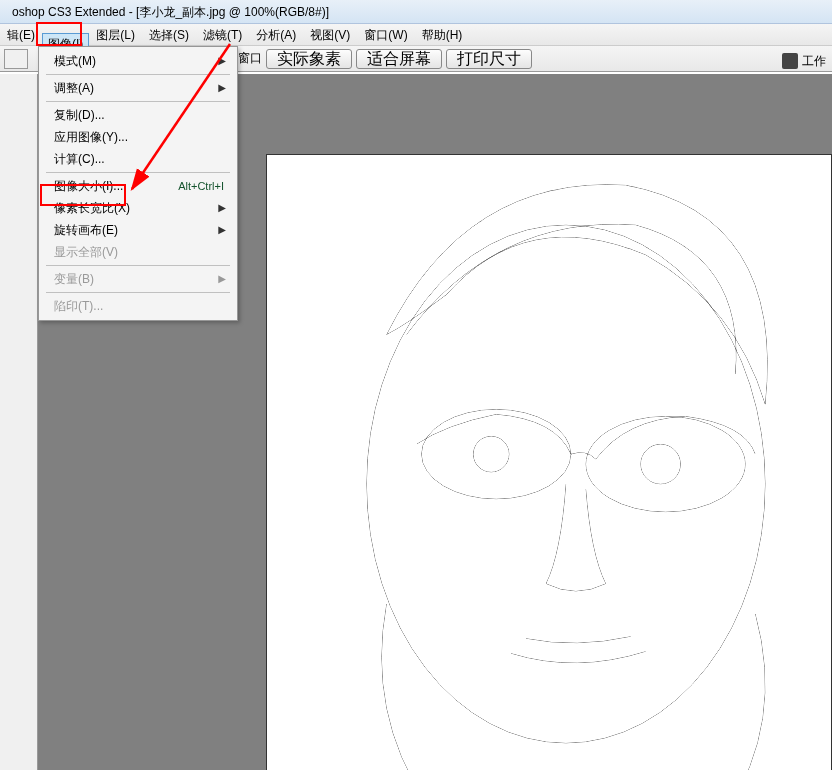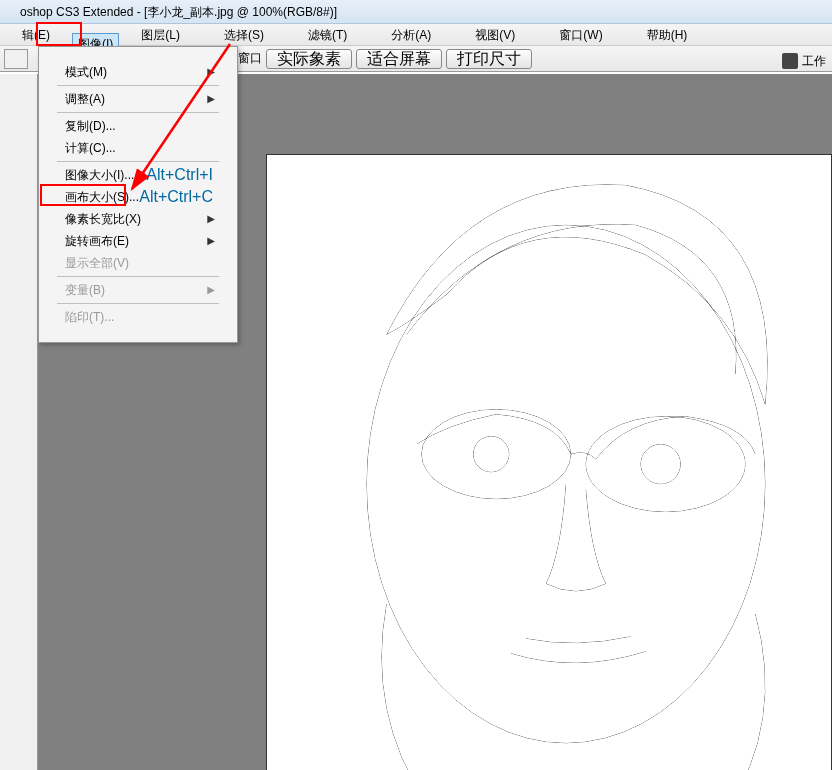--- a/index.html
+++ b/index.html
@@ -1,34 +1,34 @@
 <!DOCTYPE html>
 <html><head>
   <meta charset="utf-8">
   <style>
     * { box-sizing: border-box; margin: 0; padding: 0; }
     body { font-family: "Microsoft YaHei", "SimSun", sans-serif; font-size: 12px; background: #fff; width: 832px; height: 770px; overflow: hidden; position: relative; }
-    .title-bar { background: linear-gradient(to bottom, #e8f0f8, #d4e4f4); height: 24px; line-height: 24px; padding-left: 20px; color: #000; border-bottom: 1px solid #b0c4de; }
+    .title-bar { background: linear-gradient(to bottom, #e8f0f8, #d4e4f4); height: 24px; line-height: 24px; padding-left: 12px; color: #000; border-bottom: 1px solid #b0c4de; }
     .menu-bar { background: linear-gradient(to bottom, #f5f5f5, #e8e8e8); height: 22px; display: flex; align-items: center; border-bottom: 1px solid #ccc; padding-left: 0; }
-    .menu-item { padding: 0 22px; height: 22px; line-height: 22px; cursor: default; position: relative; }
+    .menu-item { padding: 0 7px; height: 22px; line-height: 22px; cursor: default; position: relative; }
     .menu-item.active { background: #cde6f7; border: 1px solid #5a9bd4; padding: 0 5px; height: 20px; line-height: 20px; margin-top: 16px; }
     .toolbar { background: linear-gradient(to bottom, #f5f5f5, #e8e8e8); height: 26px; display: flex; align-items: center; padding-left: 4px; gap: 4px; border-bottom: 1px solid #999; }
     .tool-btn { width: 24px; height: 20px; border: 1px solid #999; background: #f0f0f0; }
     .tool-btn.text-btn { width: auto; padding: 0 10px; font-size: 16px; background: linear-gradient(to bottom,#fdfdfd,#e4e4e4); border-radius: 3px; border: 1px solid #888; height: 20px; line-height: 18px; }
     .right-panel { position: absolute; right: 0; top: 48px; width: 50px; height: 26px; display: flex; align-items: center; gap: 4px; }
     .canvas-area { position: absolute; top: 74px; left: 0; right: 0; bottom: 0; background: #808080; }
     .canvas-left-strip { position: absolute; left: 0; top: 0; width: 38px; height: 100%; background: #f0f0f0; border-right: 1px solid #999; }
     .image-canvas { position: absolute; left: 266px; top: 80px; width: 566px; height: 690px; background: #fefefe; border: 1px solid #333; overflow: hidden; }
     .sketch { width: 100%; height: 100%; filter: grayscale(100%) contrast(150%); }
-    .dropdown { position: absolute; left: 38px; top: 46px; width: 200px; background: #f4f4f4; border: 1px solid #979797; box-shadow: 2px 2px 4px rgba(0,0,0,0.25); z-index: 100; padding: 14px; }
+    .dropdown { position: absolute; left: 38px; top: 46px; width: 200px; background: #f4f4f4; border: 1px solid #979797; box-shadow: 2px 2px 4px rgba(0,0,0,0.25); z-index: 100; padding: 3px; }
     .dd-item { height: 22px; line-height: 22px; padding-left: 12px; position: relative; cursor: default; display: flex; align-items: center; }
     .dd-item.disabled { color: #999; }
     .dd-sep { height: 1px; background: #c0c0c0; margin: 2px 4px; }
     .dd-item .arrow { position: absolute; right: 8px; font-size: 10px; color: #333; }
-    .dd-item .shortcut { position: absolute; right: 10px; font-size: 16px; color: #0369a1; }
+    .dd-item .shortcut { position: absolute; right: 10px; font-size: 11px; color: #14532d; }
     .red-box { position: absolute; border: 2px solid #ff0000; pointer-events: none; z-index: 200; }
     .red-arrow { position: absolute; z-index: 200; pointer-events: none; }
     .small-icon { width: 16px; height: 16px; display: inline-block; }
   </style>
 </head>
 <body>
 
 <div class="title-bar">
   <span>oshop CS3 Extended - [李小龙_副本.jpg @ 100%(RGB/8#)]</span>
 </div>
@@ -101,30 +101,29 @@
   <div class="dd-sep"></div>
   <div class="dd-item">
       <span>调整(A)</span>
       <span class="arrow">▶</span>
     </div>
   <div class="dd-sep"></div>
   <div class="dd-item">
       <span>复制(D)...</span>
     </div>
   <div class="dd-item">
+      <span>应用图像(Y)...</span>
+    </div>
+  <div class="dd-item">
       <span>计算(C)...</span>
     </div>
   <div class="dd-sep"></div>
   <div class="dd-item">
       <span>图像大小(I)...</span>
       <span class="shortcut">Alt+Ctrl+I</span>
-    </div>
-  <div class="dd-item">
-      <span>画布大小(S)...</span>
-      <span class="shortcut">Alt+Ctrl+C</span>
     </div>
   <div class="dd-item">
       <span>像素长宽比(X)</span>
       <span class="arrow">▶</span>
     </div>
   <div class="dd-item">
       <span>旋转画布(E)</span>
       <span class="arrow">▶</span>
     </div>
   <div class="dd-item disabled">

